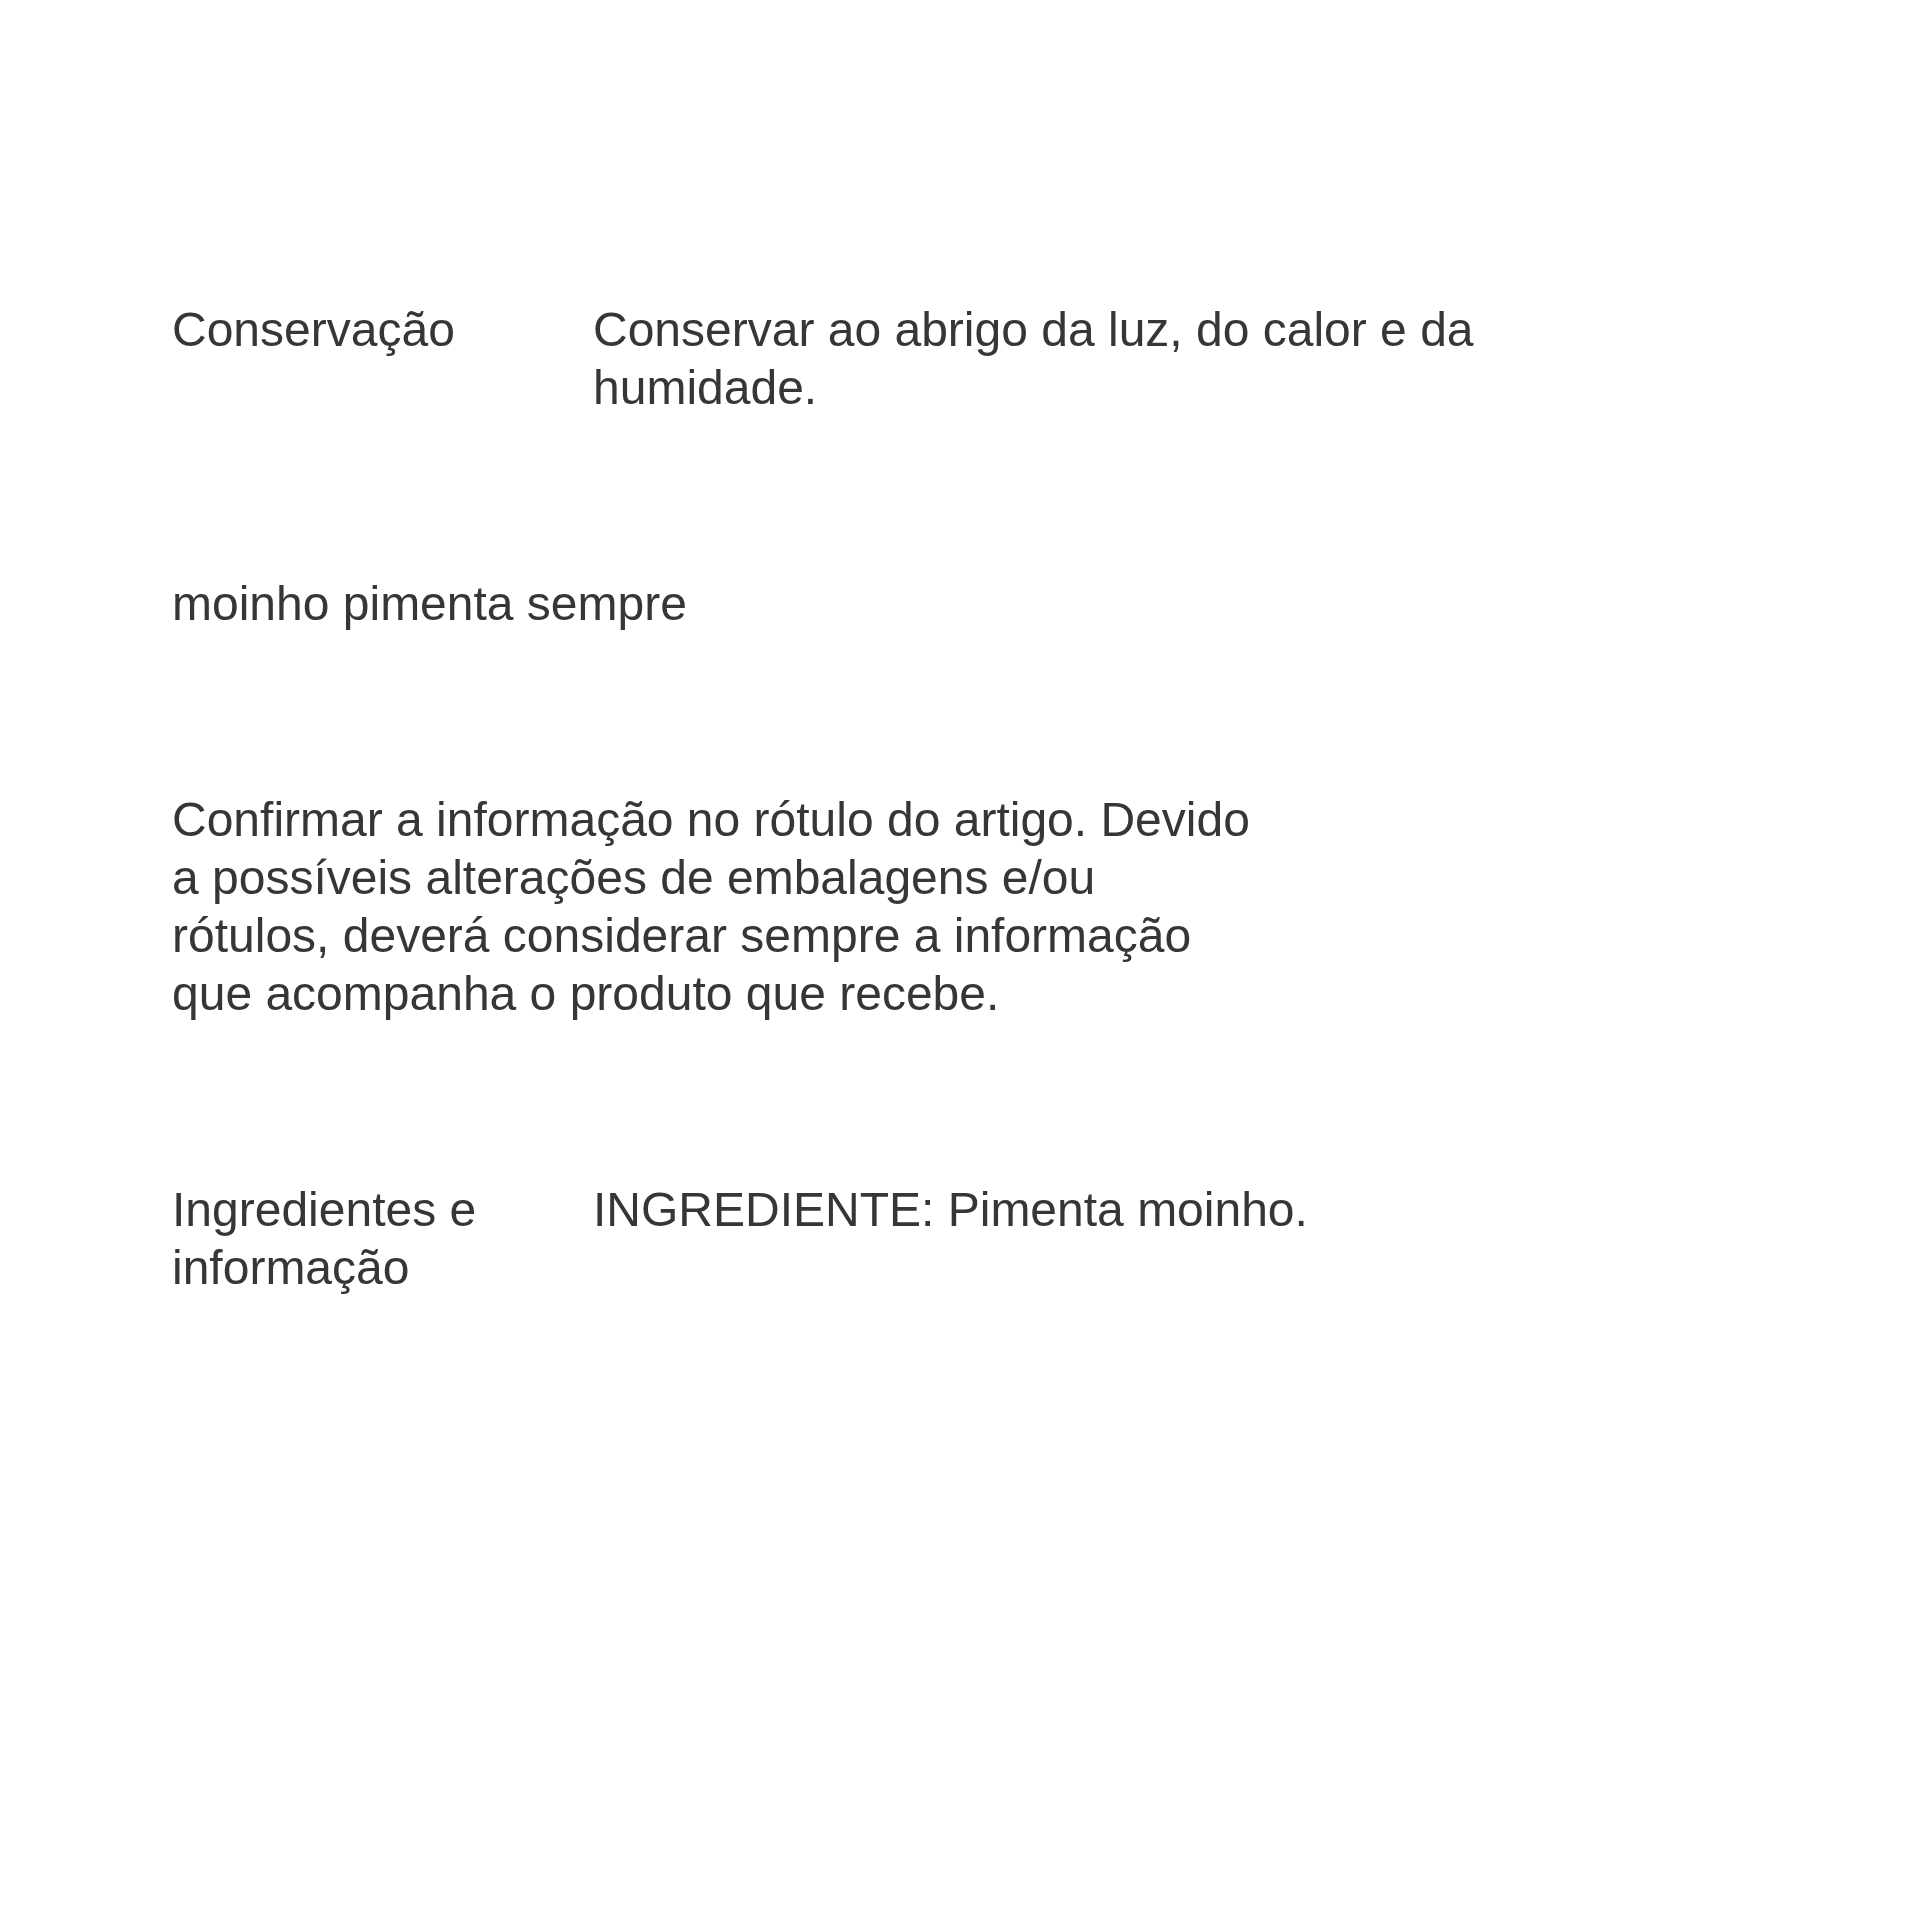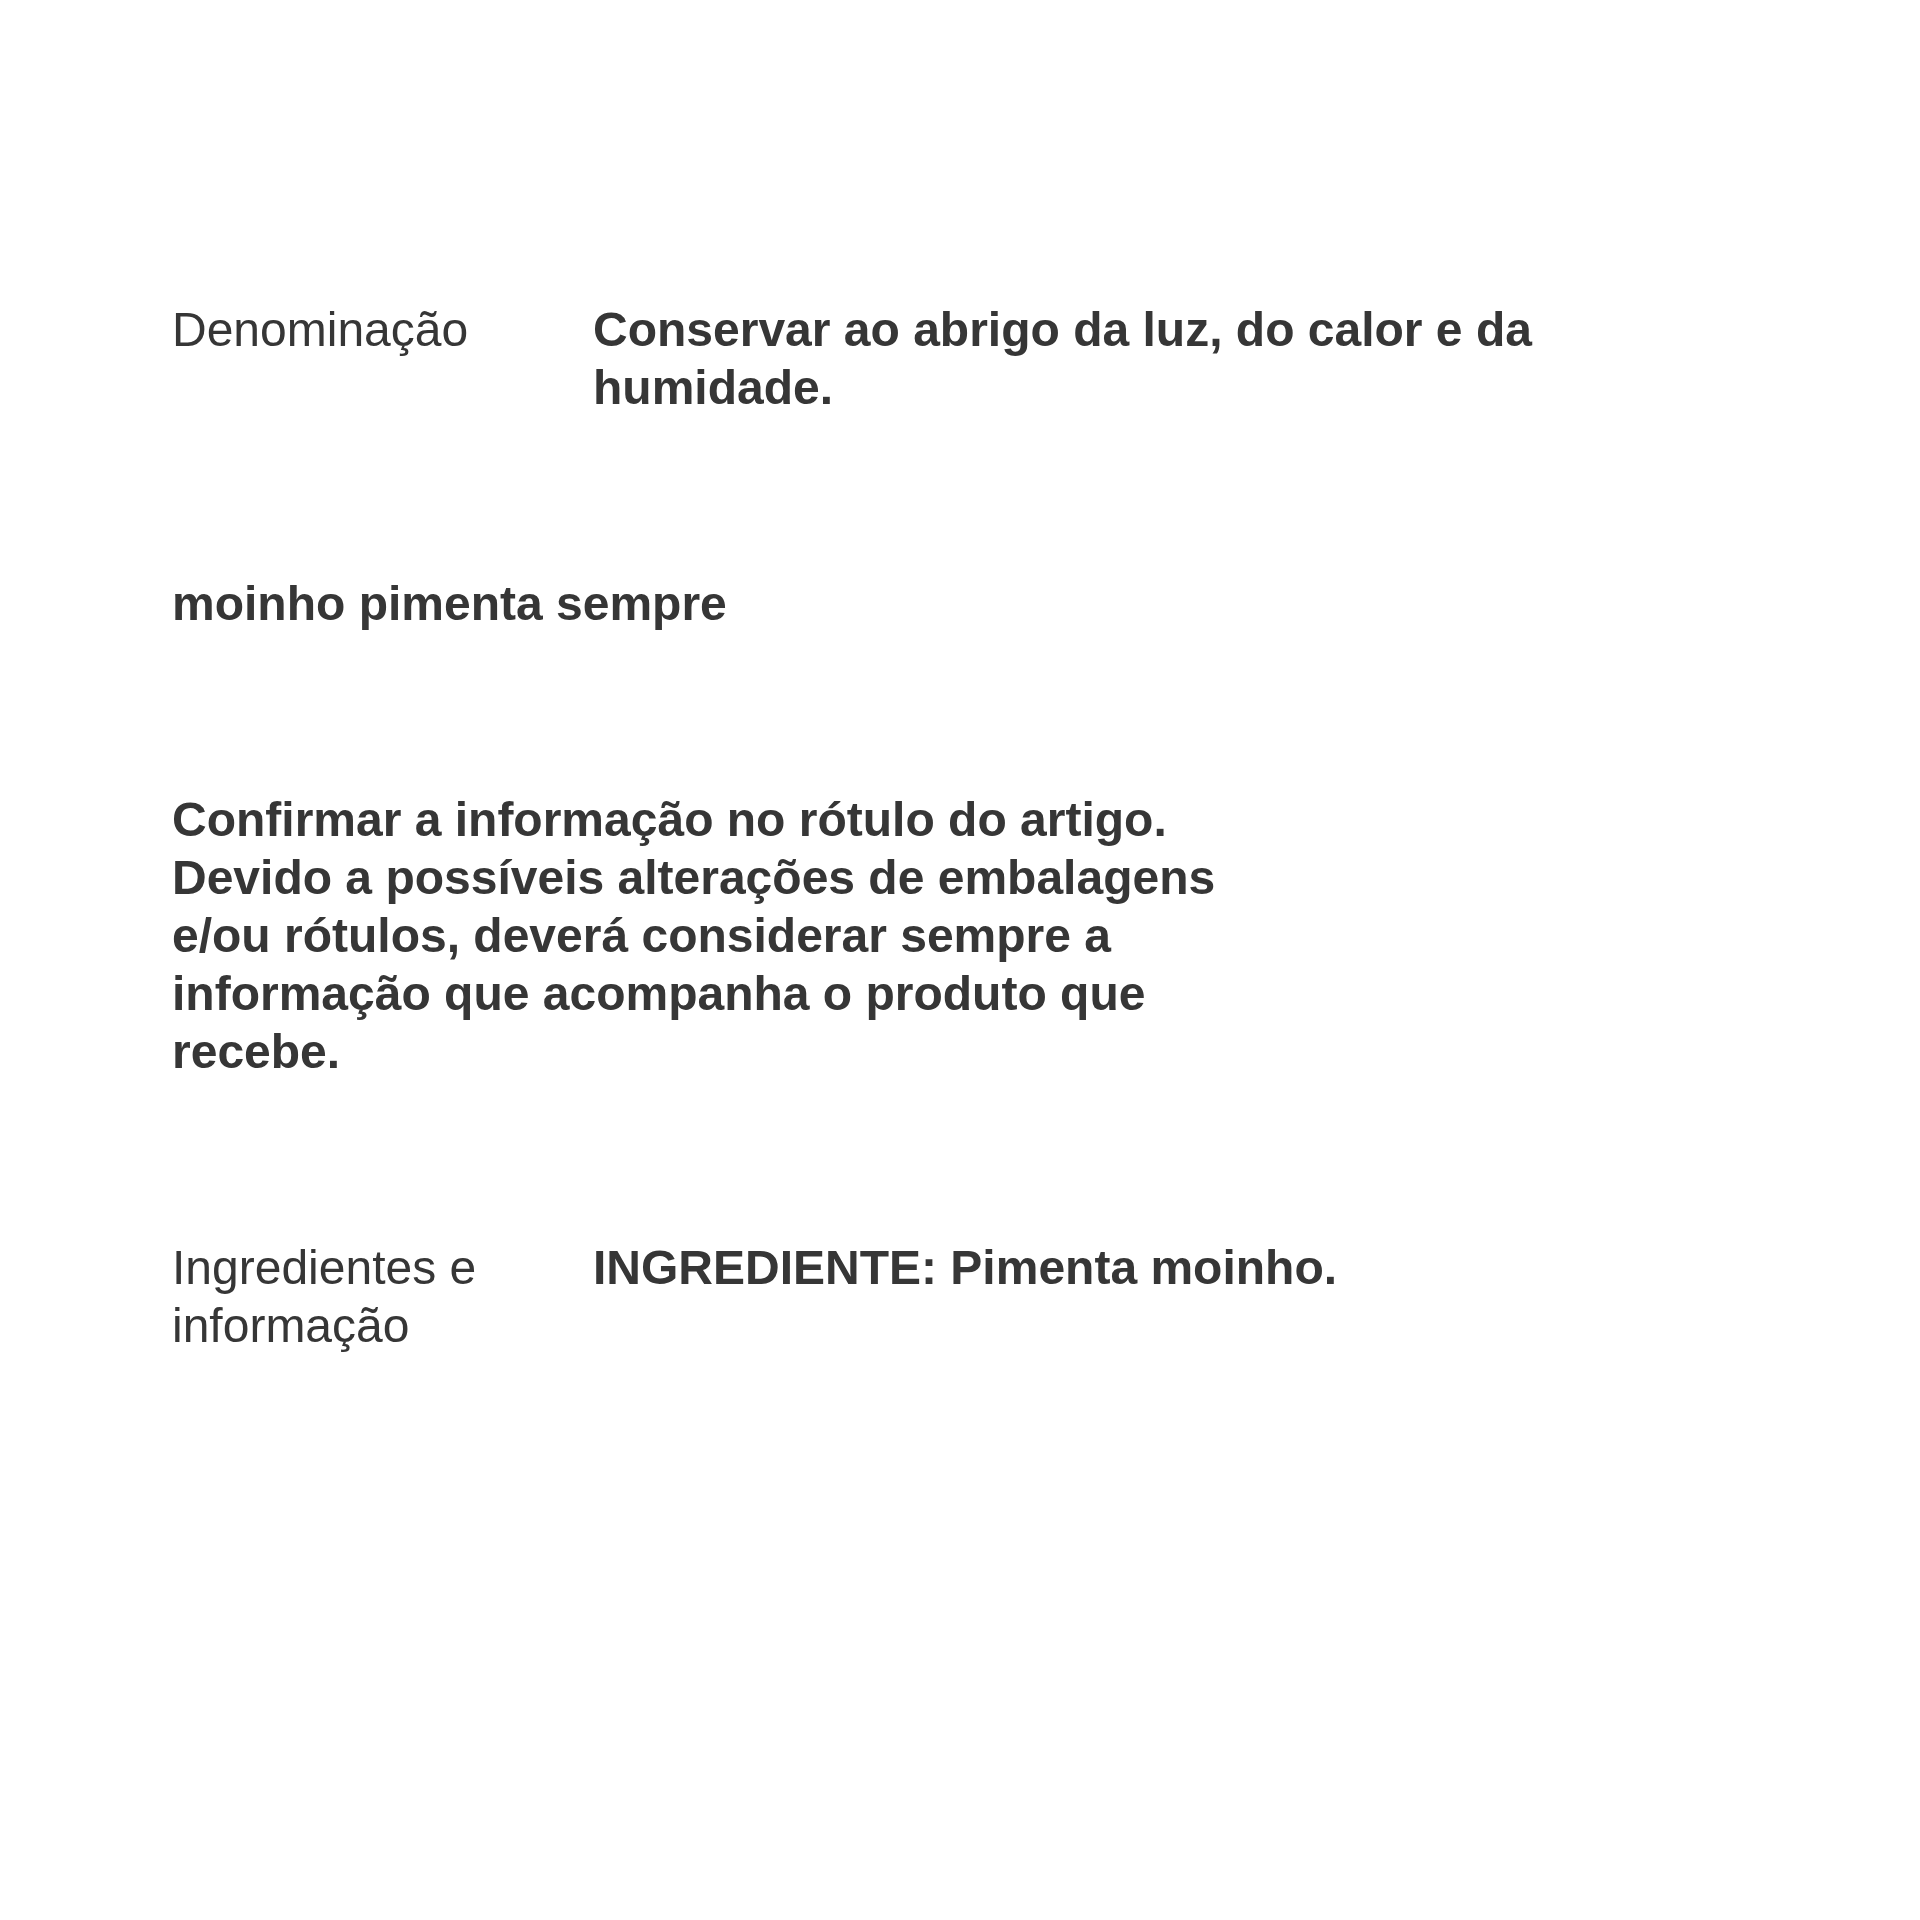--- a/index.html
+++ b/index.html
@@ -32,30 +32,29 @@
     font-size: 48px;
     line-height: 58px;
     color: #363636;
   }
   .spec-value {
     width: 1085px;
     flex: 0 0 1085px;
     font-size: 48px;
     line-height: 58px;
     color: #363636;
-    font-weight: bold;
   }
 </style>
 </head>
 <body>
 
 <main class="details">
 
   <div class="spec-row">
-    <div class="spec-label">Denominação</div>
+    <div class="spec-label">Conservação</div>
     <div class="spec-value">Conservar ao abrigo da luz, do calor e da humidade.</div>
   </div>
 
   <div class="spec-row">
     <div class="spec-value">moinho pimenta sempre</div>
   </div>
 
   <div class="spec-row">
     <div class="spec-value">Confirmar a informação no rótulo do artigo. Devido a possíveis alterações de embalagens e/ou rótulos, deverá considerar sempre a informação que acompanha o produto que recebe.</div>
   </div>

